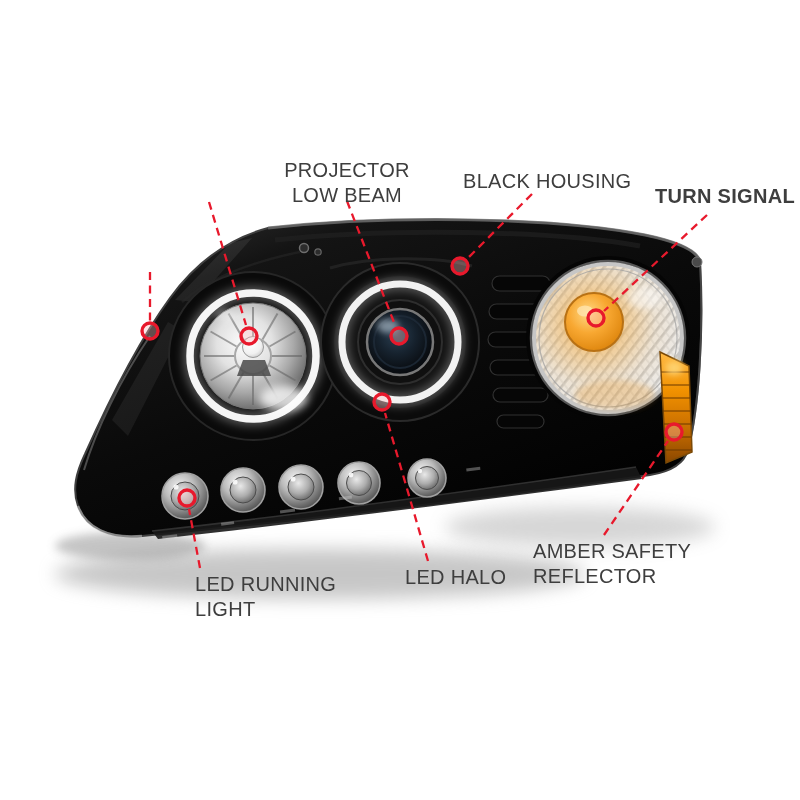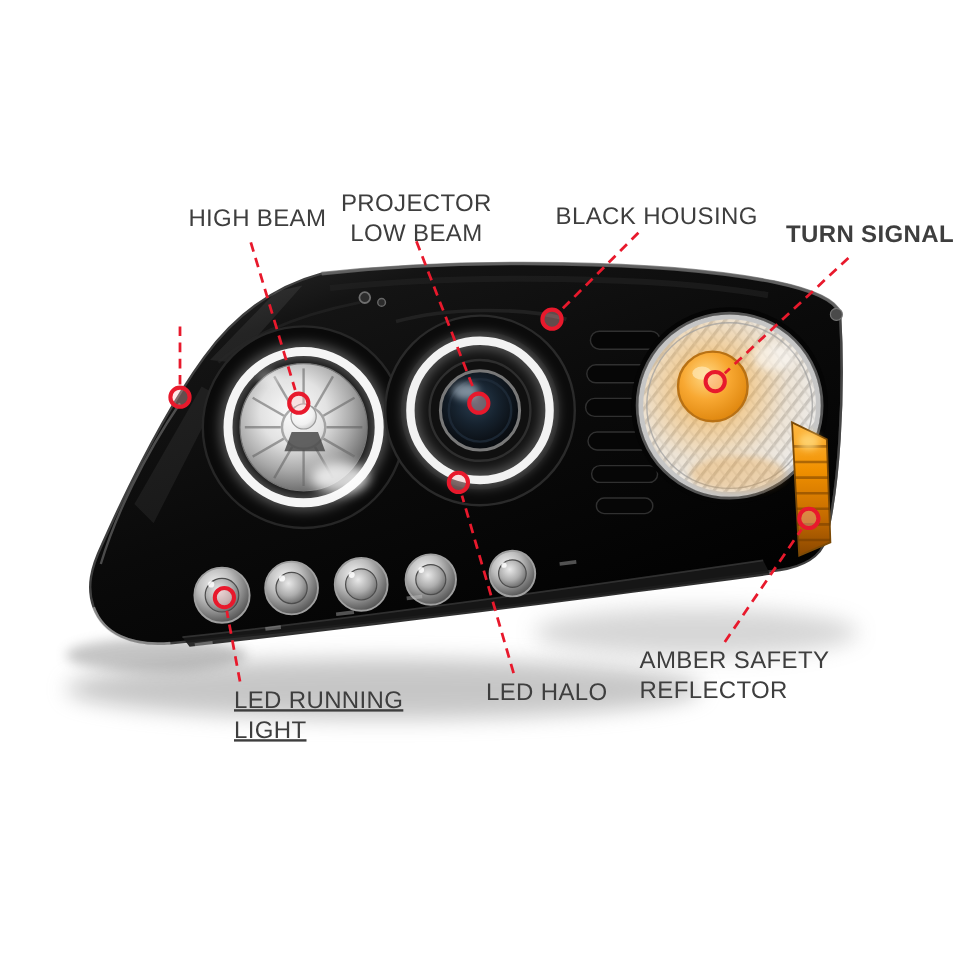--- a/index.html
+++ b/index.html
@@ -257,24 +257,23 @@
       <circle cx="249" cy="336" r="8"></circle>
       <circle cx="399" cy="336" r="8"></circle>
       <circle cx="460" cy="266" r="8"></circle>
       <circle cx="596" cy="318" r="8"></circle>
       <circle cx="187" cy="498" r="8"></circle>
       <circle cx="382" cy="402" r="8"></circle>
       <circle cx="674" cy="432" r="8"></circle>
     </g>
   </svg>
 
-  <div class="callout-label" style="left:157px;top:170px;">HIGH BEAM</div>
   <div class="callout-label center" style="left:284px;top:142px;width:126px;margin-top:16px;">PROJECTOR
 LOW BEAM</div>
   <div class="callout-label" style="left:463px;top:169px;">BLACK HOUSING</div>
   <div class="callout-label" style="left:655px;top:184px;font-weight:bold;">TURN SIGNAL</div>
-  <div class="callout-label" style="left:195px;top:572px;text-decoration:underline;">LED RUNNING
+  <div class="callout-label" style="left:195px;top:572px;">LED RUNNING
 LIGHT</div>
   <div class="callout-label" style="left:405px;top:565px;">LED HALO</div>
   <div class="callout-label" style="left:533px;top:539px;">AMBER SAFETY
 REFLECTOR</div>
 
 </div>
 
 </body></html>

